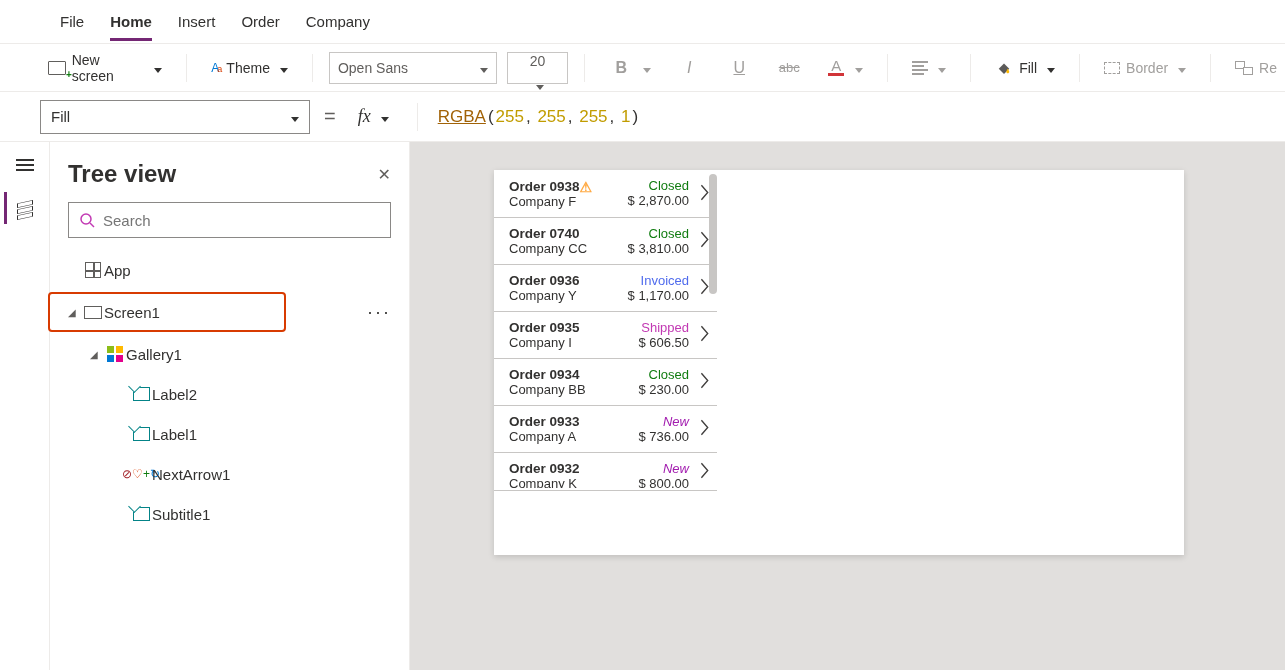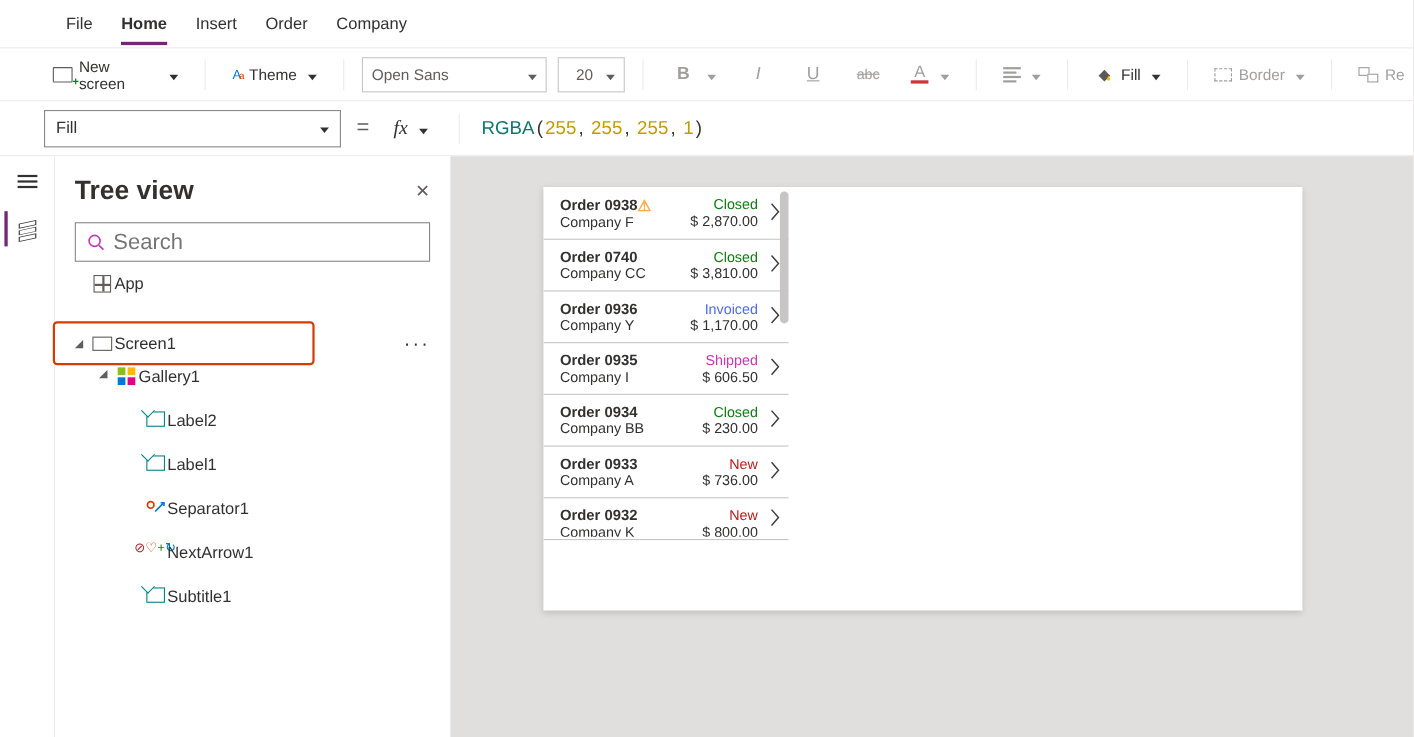--- a/index.html
+++ b/index.html
@@ -12,21 +12,21 @@
 
   
   .ribbon { height: 48px; display: flex; align-items: center; padding-left: 40px; gap: 10px; border-bottom: 1px solid #edebe9; }
   .rb-btn { display: flex; align-items: center; gap: 6px; height: 32px; padding: 0 8px; cursor: pointer; font-size: 14px; color: #323130; }
   .rb-btn.disabled { color: #a19f9d; }
   .chev-down::after { content: ""; display:inline-block; width:0; height:0; border-left:4px solid transparent; border-right:4px solid transparent; border-top:5px solid currentColor; margin-left:4px; }
   .divider { width:1px; height:28px; background:#edebe9; margin:0 6px; }
   .combo { display:flex; align-items:center; border:1px solid #c8c6c4; height:32px; padding:0 8px; color:#605e5c; font-size:14px; gap:8px; }
   .combo .chev-down::after{ border-top-color:#605e5c;}
   .font-box { width:170px; justify-content:space-between;}
-  .size-box { width:62px; justify-content:flex-end;}
+  .size-box { width:62px; justify-content:space-between;flex-direction:column;}
   .icon-sq { width:18px; height:14px; border:1.5px solid #605e5c; border-radius:1px; position:relative; }
   .icon-sq.plus::after{content:"+"; position:absolute; right:-7px; bottom:-6px; font-size:10px; color:#107c10; font-weight:bold;}
   .fmt { font-size:16px; color:#a19f9d; width:24px; text-align:center; }
   .fmt.u { text-decoration: underline; }
   .fmt.strike { text-decoration: line-through; font-size:13px;}
   .font-color-icon { width:18px; display:flex; flex-direction:column; align-items:center;}
   .font-color-icon .a{ font-size:15px; color:#a19f9d; line-height:14px;}
   .font-color-icon .bar{ height:3px; width:16px; background:#d13438;}
   .align-icon div{width:16px;height:2px;background:#a19f9d;margin:2px 0;}
   .fill-icon{ width:18px; height:18px; }
@@ -35,21 +35,21 @@
   .reorder-icon .b{position:absolute;width:10px;height:8px;border:1.5px solid #a19f9d;}
   .reorder-icon .b1{left:0;top:0;}
   .reorder-icon .b2{right:0;bottom:0;background:#fff;}
 
   
   .formula-bar{ height:50px; display:flex; align-items:center; padding:0 0 0 40px; border-bottom:1px solid #edebe9; gap:14px;}
   .prop-select{ width:270px; height:34px; border:1px solid #8a8886; display:flex; align-items:center; justify-content:space-between; padding:0 10px; font-size:15px;}
   .eq{ font-size:20px; color:#605e5c;}
   .fx{ font-style:italic; font-family: "Segoe UI", serif; font-size:18px;}
   .formula-text{ font-family: Consolas, monospace; font-size:17px; display:flex; gap:2px;}
-  .tok-fn{ color:#0f766e;}
+  .tok-fn{ color:#a16207;text-decoration:underline;}
   .tok-p{ color:#323130;}
   .tok-n{ color:#c19c00;}
 
   
   .main{ display:flex; height: calc(670px - 44px - 48px - 50px); }
 
   .rail{ width:50px; border-right:1px solid #edebe9; display:flex; flex-direction:column; align-items:center; padding-top:14px; gap:18px;}
   .hamburger div{width:18px;height:2px;background:#323130;margin:3px 0;}
   .layers-btn{ width:42px; display:flex; justify-content:center; padding:8px 0; border-left:3px solid #742774;}
   .layers-icon{ width:18px; height:16px; position:relative;}
@@ -57,23 +57,23 @@
   .layers-icon .d1{top:0;}
   .layers-icon .d2{top:6px;}
   .layers-icon .d3{top:12px;}
 
   .tree{ width:360px; border-right:1px solid #edebe9; background:#fff;}
   .tree-head{ display:flex; align-items:center; justify-content:space-between; padding:18px 18px 14px 18px;}
   .tree-head h2{ font-size:24px; font-weight:600;}
   .close-x{ font-size:16px; cursor:pointer; color:#605e5c;}
   .search{ margin:0 18px 12px; height:36px; border:1px solid #8a8886; display:flex; align-items:center; padding:0 10px; gap:8px;}
   .search svg{ width:16px; height:16px;}
-  .search input{ border:none; outline:none; font-size:20px; flex:1;}
-
-  .node{ display:flex; height:40px; cursor:pointer;}
+  .search input{ border:none; outline:none; font-size:15px; flex:1;}
+
+  .node{ display:flex; align-items:center; height:40px; cursor:pointer;}
   .node.level0{ padding-left:18px;}
   .node.level1{ padding-left:18px;}
   .node.level2{ padding-left:40px;}
   .node.level3{ padding-left:80px;}
   .node .caret{ width:14px; font-size:10px; color:#605e5c;}
   .node .nicon{ width:22px; display:flex; justify-content:center;}
   .node .nlabel{ font-size:15px;}
   .sel-wrap{ display:flex; align-items:center; height:44px;}
   .sel-box{ border:2px solid #d83b01; border-radius:4px; height:40px; flex:0 0 238px; display:flex; align-items:center; margin-left:-2px;}
   .ellipsis{ font-size:18px; letter-spacing:2px; color:#323130; padding:0 18px; cursor:pointer; height:100%; display:flex; align-items:center;}
@@ -102,21 +102,21 @@
   .gitem{ border-bottom:1px solid #c8c6c4; padding:8px 28px 8px 15px; display:flex; position:relative;}
   .gitem .col1{ flex:1;}
   .gitem .col2{ width:70px; text-align:right;}
   .gtitle{ font-weight:700; font-size:13.5px;}
   .gsub{ font-size:13px; color:#323130;}
   .gstatus{ font-size:13px;}
   .gamount{ font-size:13px;}
   .st-closed{color:#107c10;}
   .st-invoiced{color:#4f6bed;}
   .st-shipped{color:#c239b3;}
-  .st-new{ color:#b91c1c;}
+  .st-new{ color:#a21caf;font-style:italic;}
   .warn{ color:#ffaa44; font-size:14px; display:inline-block; transform:translateY(1px);}
   .arrow-next{ position:absolute; right:6px; top:50%; transform:translateY(-50%); color:#3b3a39;}
   .arrow-next svg{width:12px;height:18px;}
   .gitem.cut{ padding-bottom:2px;}
   .gitem.cut .gsub,.gitem.cut .gamount{ overflow:hidden; height:12px;}
 </style>
 </head>
 <body>
 
 <div class="menu-tabs">
@@ -298,30 +298,20 @@
         </span>
       <span class="nlabel">Label2</span>
     </div>
     <div class="node level3">
       <span class="nicon">
           <span class="label-icon"></span>
         </span>
       <span class="nlabel">Label1</span>
     </div>
     <div class="node level3">
-      <span class="nicon">
-          <svg class="sep-icon" viewBox="0 0 18 14">
-            <circle cx="5" cy="5" r="3" fill="none" stroke="#d83b01" stroke-width="1.5"></circle>
-            <path d="M9 11 L17 3" stroke="#0078d4" stroke-width="1.5" fill="none"></path>
-            <path d="M14 3 L17 3 L17 6" stroke="#0078d4" stroke-width="1.5" fill="none"></path>
-          </svg>
-        </span>
-      <span class="nlabel">Separator1</span>
-    </div>
-    <div class="node level3">
       <span class="nicon na-icon">
           <div><span class="r1">⊘</span><span style="color:#d83b01">♡</span></div>
           <div><span class="r2">+</span><span style="color:#0078d4">↻</span></div>
         </span>
       <span class="nlabel">NextArrow1</span>
     </div>
     <div class="node level3">
       <span class="nicon">
           <span class="label-icon"></span>
         </span>

